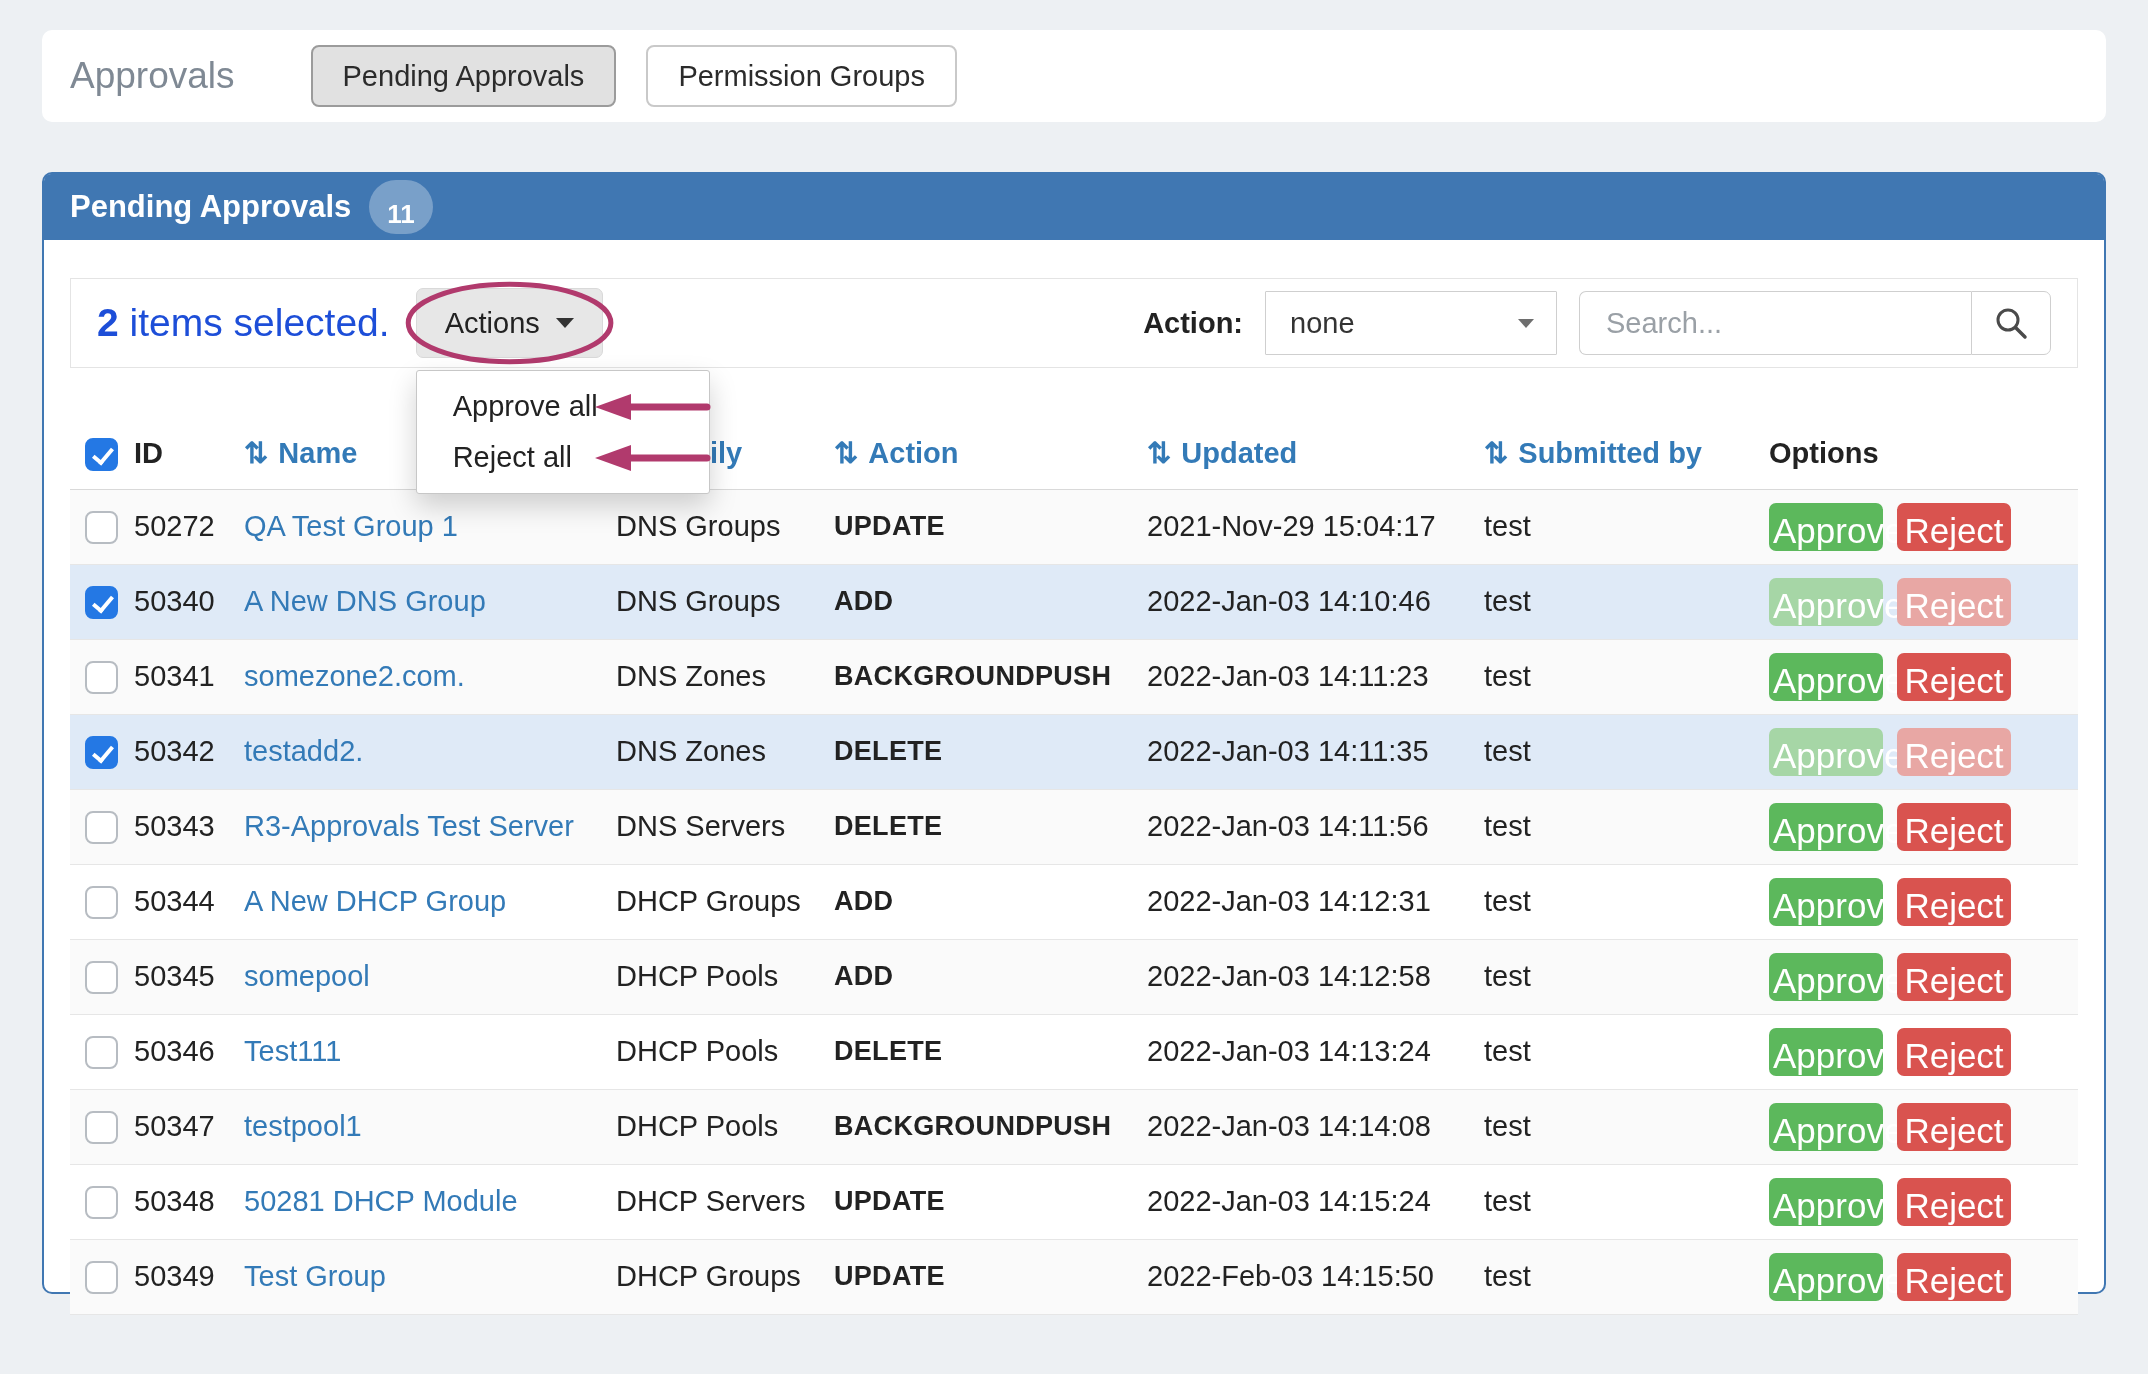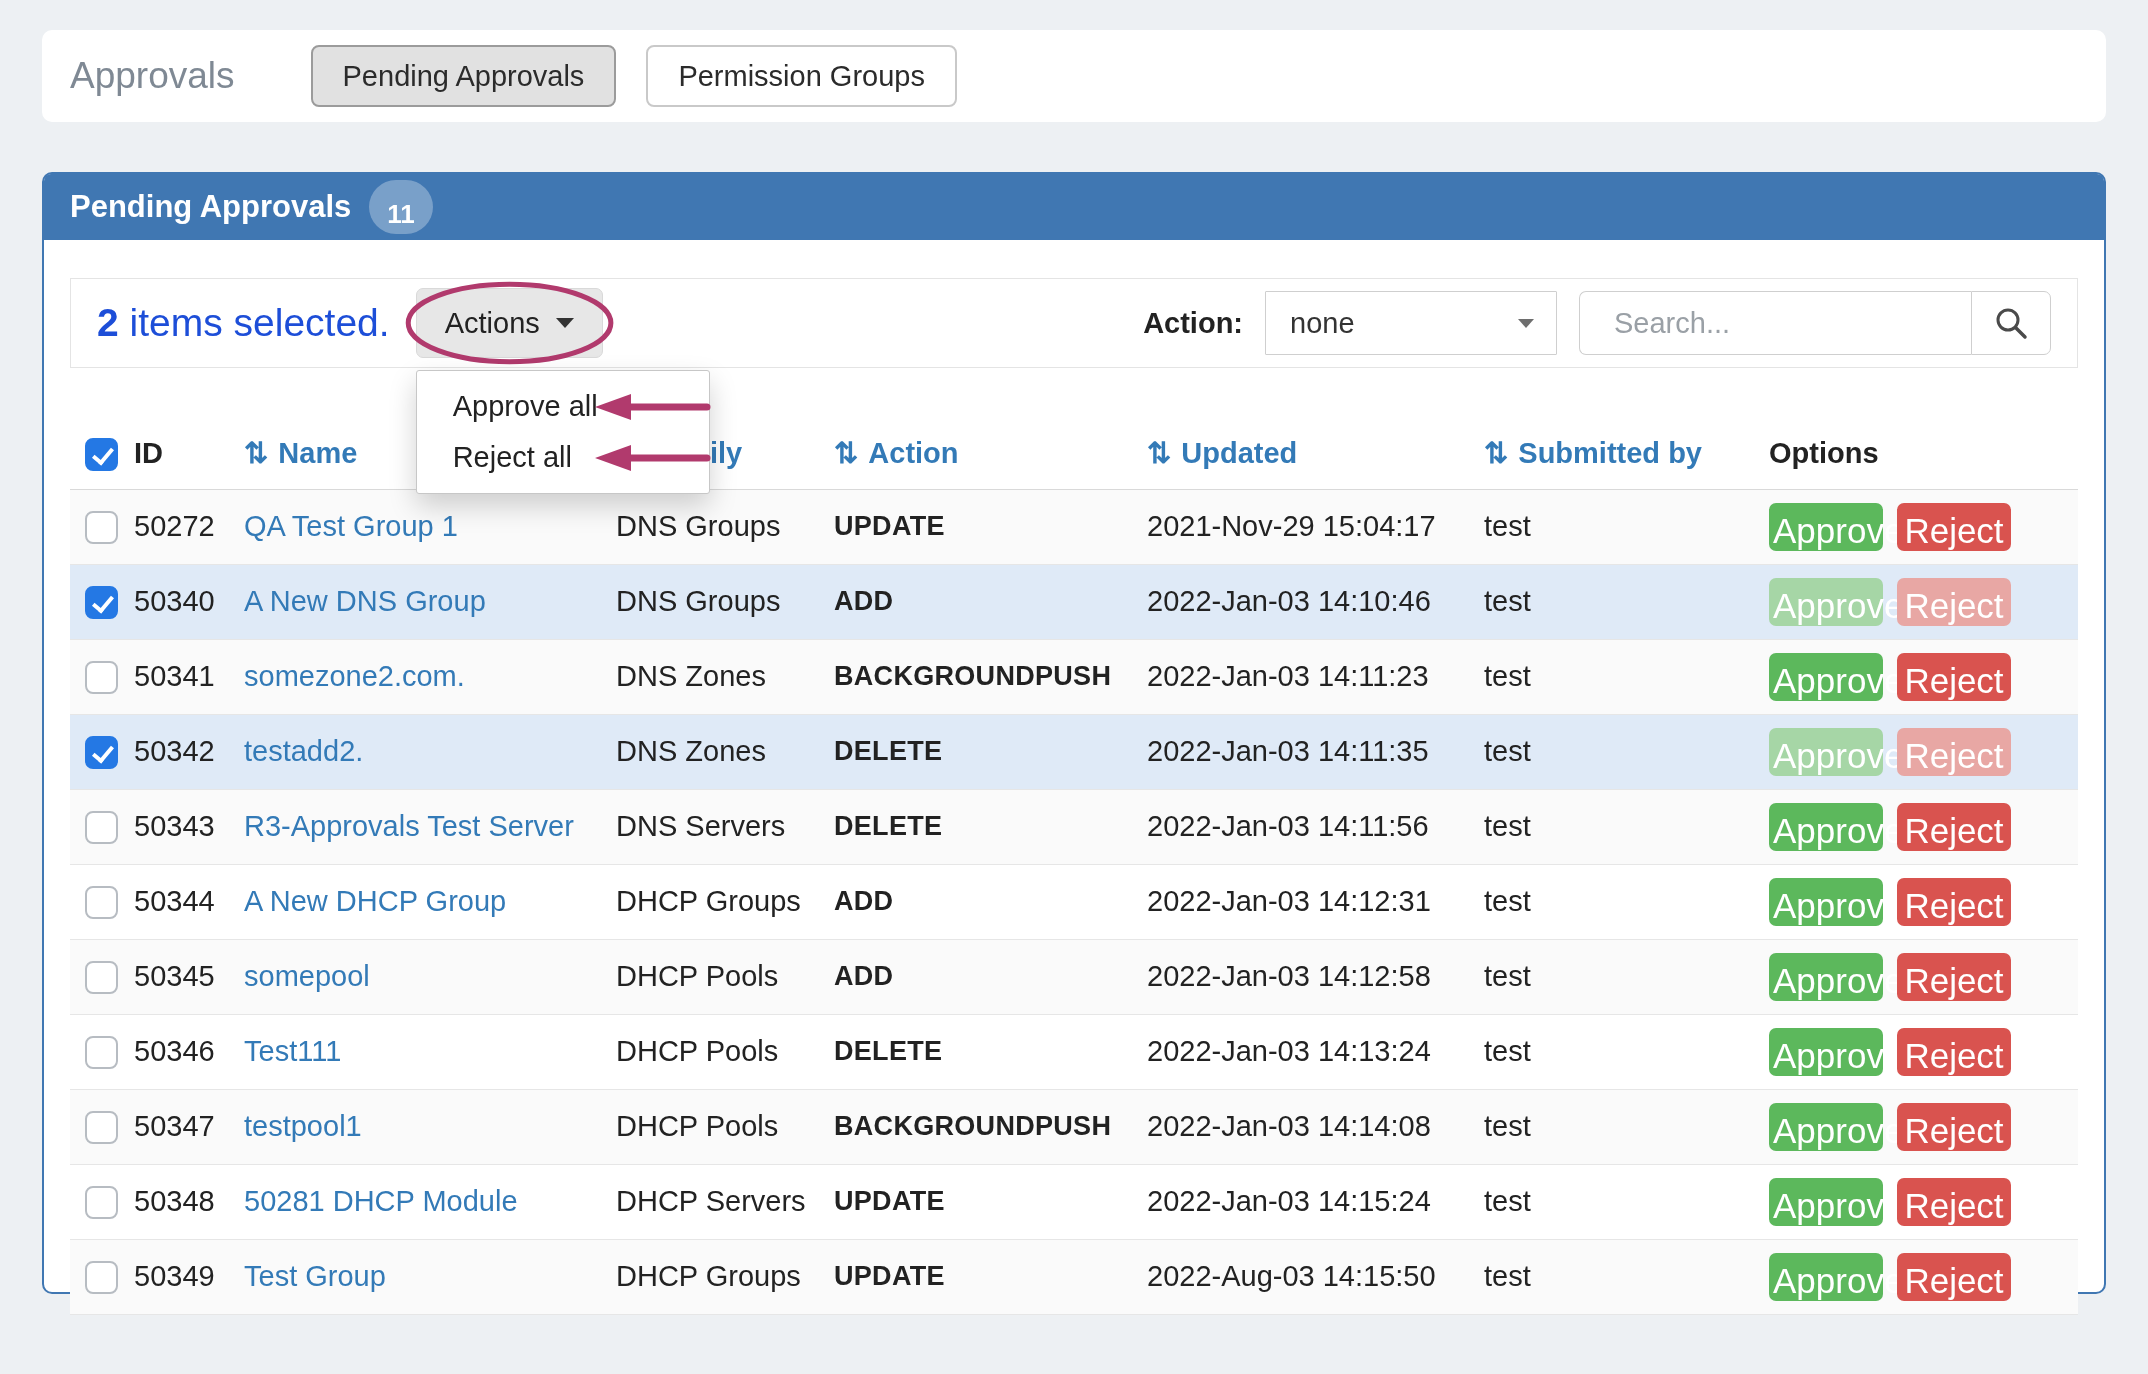--- a/index.html
+++ b/index.html
@@ -88,21 +88,21 @@
     position:relative; width:292px; height:64px; box-sizing:border-box;
     border:1px solid #cfcfcf; border-radius:1px; background:#fff;
     display:flex; align-items:center; padding:0 24px; font-size:29px; color:#333;
     cursor:pointer;
   }
   .select-box .caret { position:absolute; right:22px; border-top-color:#6e6e6e; border-left-width:8px; border-right-width:8px; border-top-width:9px; }
   .search-group { display:flex; }
   .search-input {
     width:392px; height:64px; box-sizing:border-box;
     border:1px solid #cfcfcf; border-right:none; border-radius:7px 0 0 7px;
-    font-size:29px; padding:0 34px; color:#333; outline:none;
+    font-size:29px; padding:0 26px; color:#333; outline:none;
     font-family:"Liberation Sans", sans-serif;
   }
   .search-input::placeholder { color:#9aa0a6; }
   .search-btn {
     width:80px; height:64px; box-sizing:border-box;
     border:1px solid #cfcfcf; border-radius:0 7px 7px 0; background:#fff;
     display:flex; align-items:center; justify-content:center; cursor:pointer;
   }
 
   
@@ -328,21 +328,21 @@
             <td class="updated-cell">2022-Jan-03 14:15:24</td>
             <td class="submitted-cell">test</td>
             <td class="options-cell"><button class="btn approve">Approve</button><button class="btn reject">Reject</button></td>
           </tr>
           <tr class="row">
             <td class="cb-cell"><span class="cb"></span></td>
             <td class="id-cell">50349</td>
             <td class="name-cell"><a class="name-link">Test Group</a></td>
             <td class="family-cell">DHCP Groups</td>
             <td class="action-cell">UPDATE</td>
-            <td class="updated-cell">2022-Aug-03 14:15:50</td>
+            <td class="updated-cell">2022-Feb-03 14:15:50</td>
             <td class="submitted-cell">test</td>
             <td class="options-cell"><button class="btn approve">Approve</button><button class="btn reject">Reject</button></td>
           </tr>
         </tbody>
     </table>
 
   </div>
 </div>
 
 </body></html>

